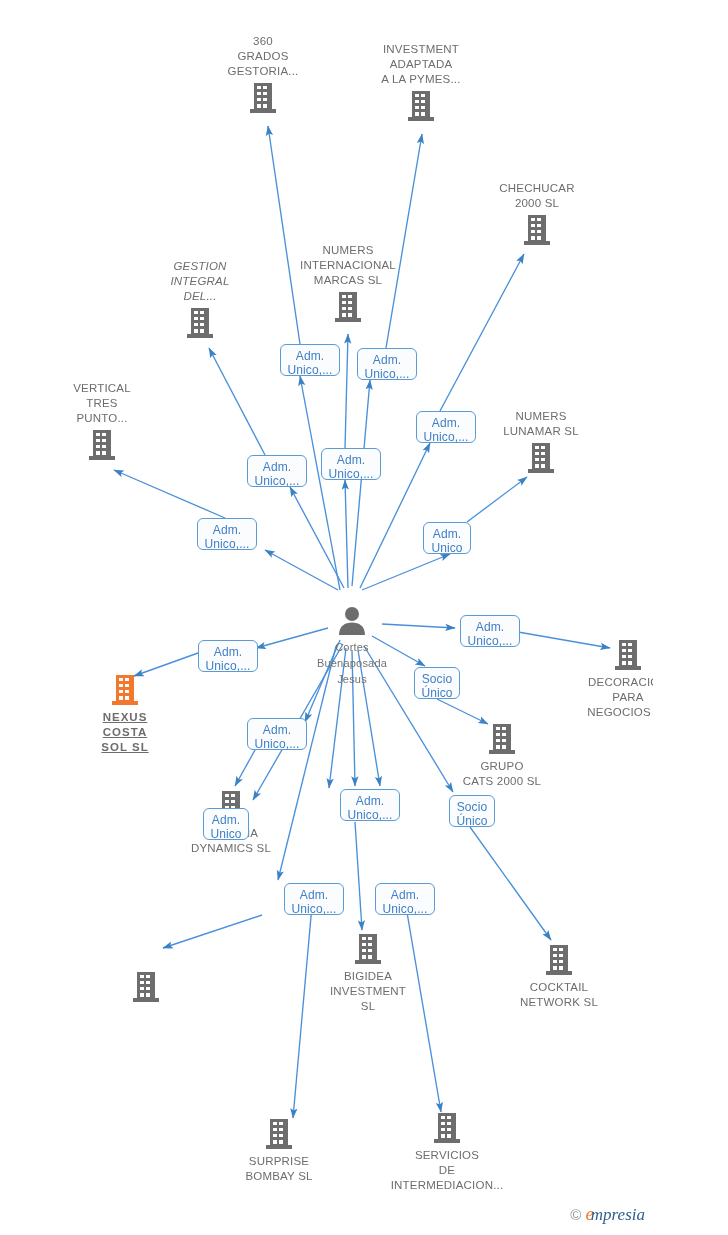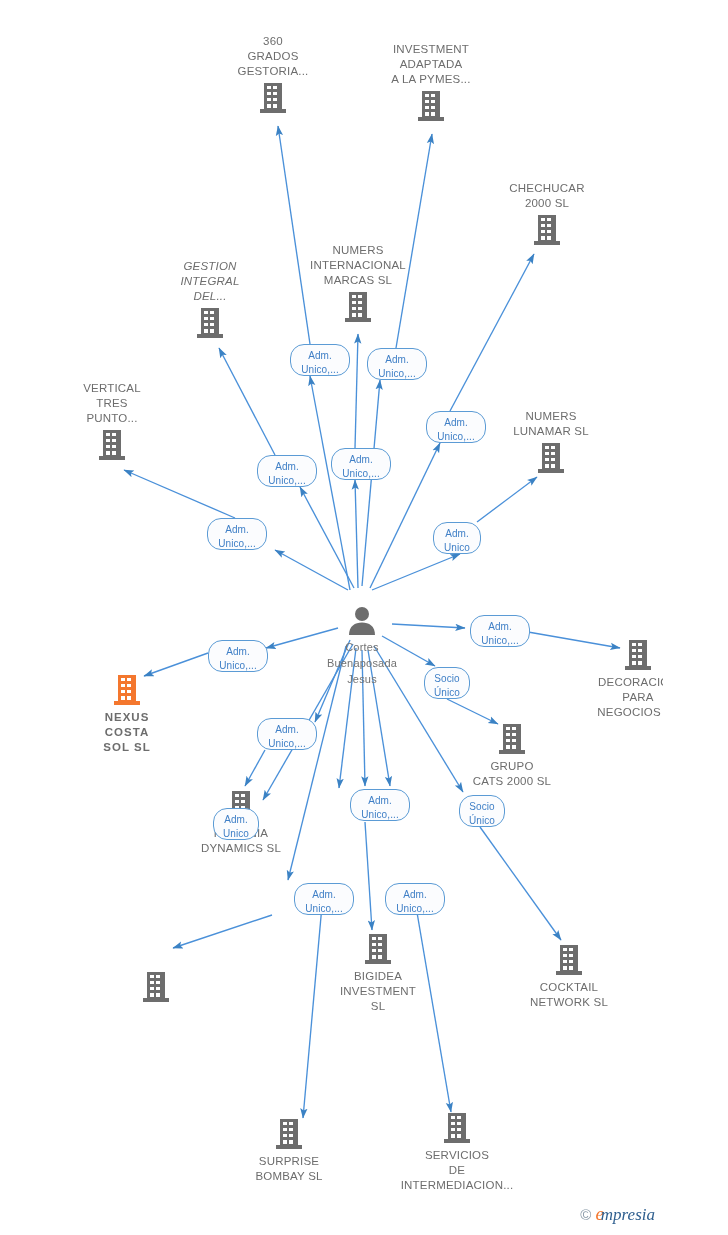--- a/index.html
+++ b/index.html
@@ -9,21 +9,20 @@
   }
   body {
     font-family: "Liberation Sans", sans-serif;
   }
   #canvas {
     position: relative;
     width: 653px;
     height: 1235px;
     background: #ffffff;
     overflow: hidden;
-    margin-left: 10px;
   }
   #edges {
     position: absolute;
     left: 0;
     top: 0;
     width: 728px;
     height: 1235px;
     pointer-events: none;
   }
   .node {
@@ -53,24 +52,24 @@
     color: #6d6d6d;
     font-weight: bold;
     letter-spacing: 1px;
   }
   .node.label-below .glyph { margin-bottom: 3px; }
   .node.label-above .glyph { margin-top: 2px; }
   .edge-label {
     position: absolute;
     box-sizing: border-box;
     border: 1.3px solid #5b9bd5;
-    border-radius: 14px;
+    border-radius: 6px;
     background: #fbfcfe;
     color: #3f7fc6;
-    font-size: 10px;
+    font-size: 12px;
     line-height: 14px;
     text-align: center;
     padding: 4px 5px 4px 5px;
     white-space: pre-line;
     letter-spacing: 0.1px;
   }
   .watermark {
     position: absolute;
     right: 8px;
     bottom: 10px;
@@ -368,21 +367,21 @@
           <rect x="9" y="23" width="4" height="4"></rect>
               <rect x="15" y="23" width="4" height="4"></rect>
         </g>
           </g>
         </svg>
     </span>
     <span class="label">GRUPO
 CATS 2000  SL</span>
   </div>
 
-  <div class="node label-below focus" style="left:117px; top:673px;">
+  <div class="node label-below focus" style="left:125px; top:673px;text-decoration:underline;">
     <span class="glyph">
       <svg width="30" height="34" viewBox="0 0 30 34">
           <g fill="#f4772e">
         <rect x="6" y="2" width="18" height="27"></rect>
         <rect x="2" y="28" width="26" height="4"></rect>
         <g fill="#ffffff">
           <rect x="9" y="5" width="4" height="3"></rect>
               <rect x="15" y="5" width="4" height="3"></rect>
           <rect x="9" y="11" width="4" height="3"></rect>
               <rect x="15" y="11" width="4" height="3"></rect>

